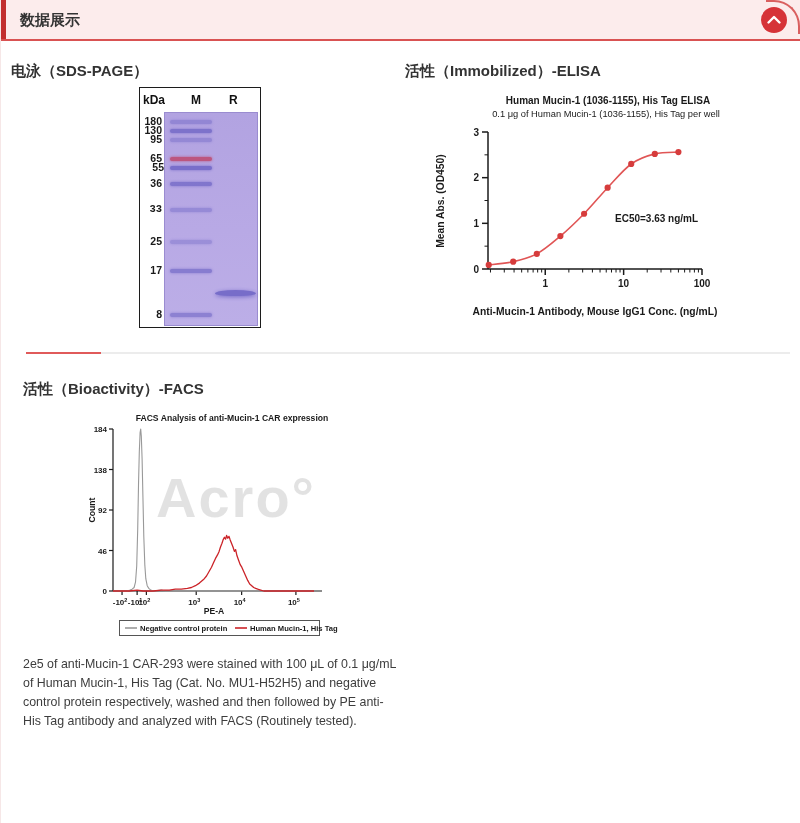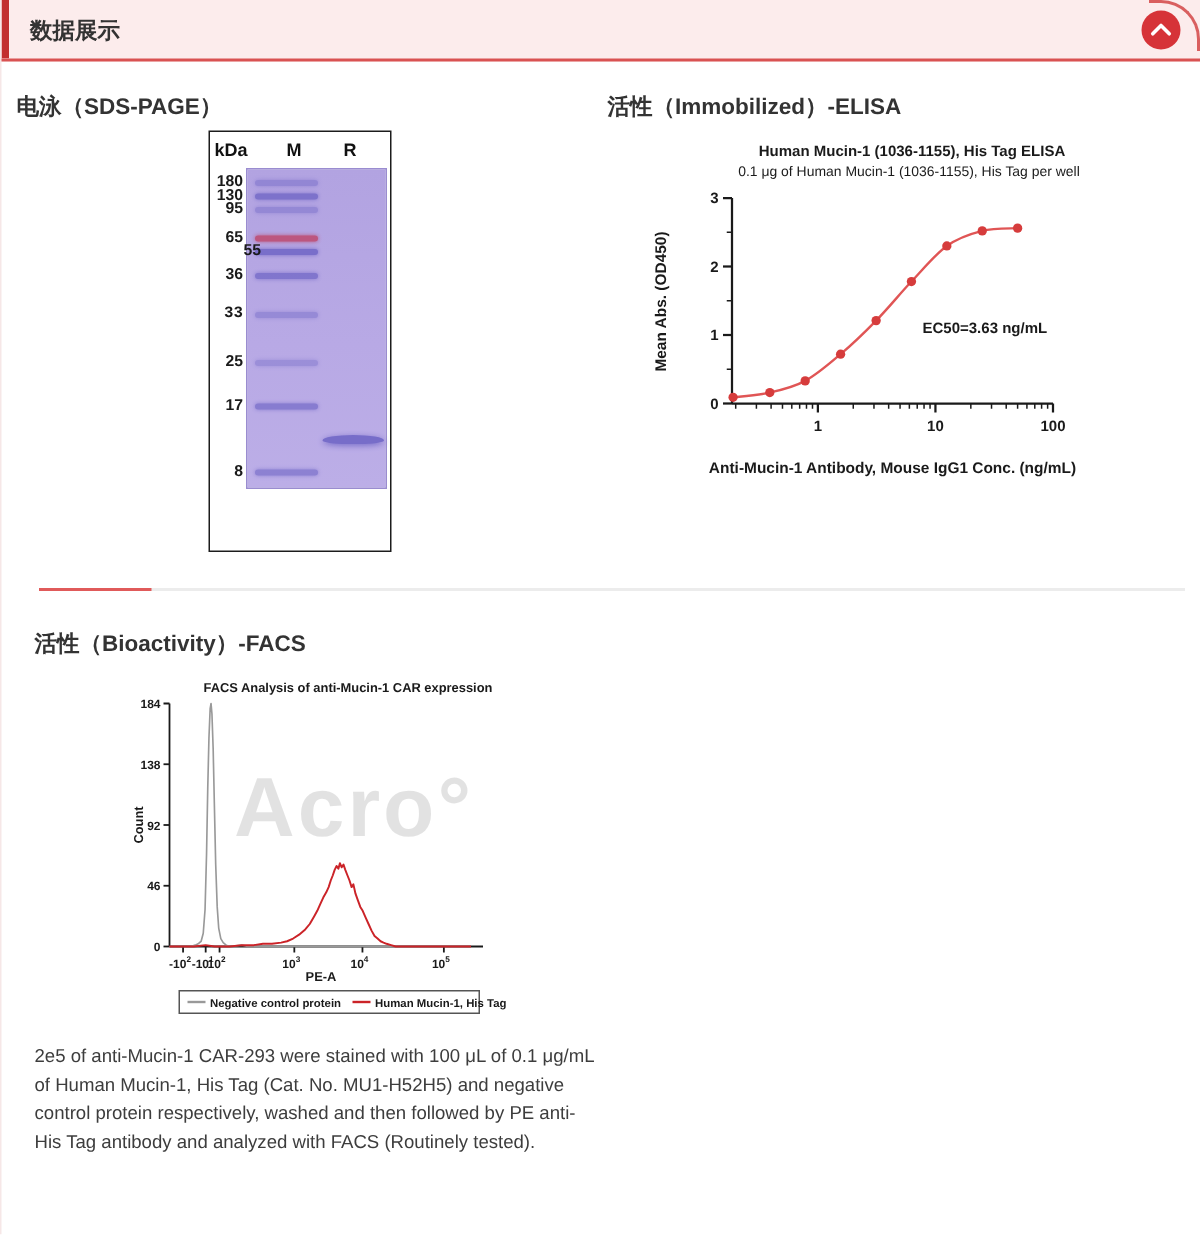--- a/index.html
+++ b/index.html
@@ -33,21 +33,21 @@
   .colA { width: 403px; }
   .colB { flex: 1; padding-left: 2px; }
   h3.sec-title { font-size: 15px; font-weight: bold; color:#333; }
 
   .caption { font-size: 12.4px; line-height: 1.52; color: #3d3d3d; }
   .colA .caption { margin-top: 11px; width: 392px; }
   .colB .caption { margin-top: 11px; width: 380px; }
 
   
   .gel-box {
-    position: relative; width: 122px; height: 281px; margin: 6px 0 0 128px;
+    position: relative; width: 122px; height: 241px; margin: 6px 0 0 128px;
     background: #fff; border: 1px solid #1c1c1c;
   }
   .gel-head { position:absolute; top:5px; font-size:12px; font-weight:600; color:#111; }
   .gel-kda { left:3px; }
   .gel-laneM { left:51px; }
   .gel-laneR { left:89px; }
   .gel-area {
     position:absolute; left:24px; top:24px; width:94px; height:214px;
     background: linear-gradient(180deg, #b2a3e1 0%, #b8a9e5 55%, #bcaee7 100%);
     border: 1px solid #9a8cd0;
@@ -102,21 +102,21 @@
             <div class="band" style="left: 5px; width: 42px; height: 4px; top: 94.942px; background: rgb(116, 106, 200); opacity: 0.48; box-shadow: rgb(116, 106, 200) 0px 0px 3px;"></div>
             <div class="band" style="left: 5px; width: 42px; height: 4px; top: 127.042px; background: rgb(116, 106, 200); opacity: 0.42; box-shadow: rgb(116, 106, 200) 0px 0px 3px;"></div>
             <div class="band" style="left: 5px; width: 42px; height: 4px; top: 155.932px; background: rgb(116, 106, 200); opacity: 0.72; box-shadow: rgb(116, 106, 200) 0px 0px 3px;"></div>
             <div class="band" style="left: 5px; width: 42px; height: 4px; top: 200.016px; background: rgb(116, 106, 200); opacity: 0.65; box-shadow: rgb(116, 106, 200) 0px 0px 3px;"></div>
             <div class="band" style="left: 50px; width: 41px; height: 6px; top: 176.974px; background: rgb(116, 106, 200); opacity: 0.95; box-shadow: rgb(116, 106, 200) 0px 1px 4px; border-radius: 50% 50% 40% 40% / 60% 60% 40% 40%;"></div>
           </div>
       <span class="gel-lab" style="top: 26.774px; left: 0px;">180</span>
           <span class="gel-lab" style="top: 35.976px; left: 0px;">130</span>
           <span class="gel-lab" style="top: 44.964px; left: 0px;">95</span>
           <span class="gel-lab" style="top: 63.796px; left: 0px;">65</span>
-          <span class="gel-lab" style="top: 72.784px; left: 12px;">55</span>
+          <span class="gel-lab" style="top: 72.784px; left: 2px;">55</span>
           <span class="gel-lab" style="top: 89.048px; left: 0px;">36</span>
           <span class="gel-lab" style="top: 114.942px; left: 0px; font-family: Liberation Mono, monospace;">33</span>
           <span class="gel-lab" style="top: 147.042px; left: 0px;">25</span>
           <span class="gel-lab" style="top: 175.932px; left: 0px;">17</span>
           <span class="gel-lab" style="top: 220.016px; left: 0px;">8</span>
         </figure>
     </section>
 
     <section class="colB">
       <h3 class="sec-title">活性（Immobilized）-ELISA</h3>

